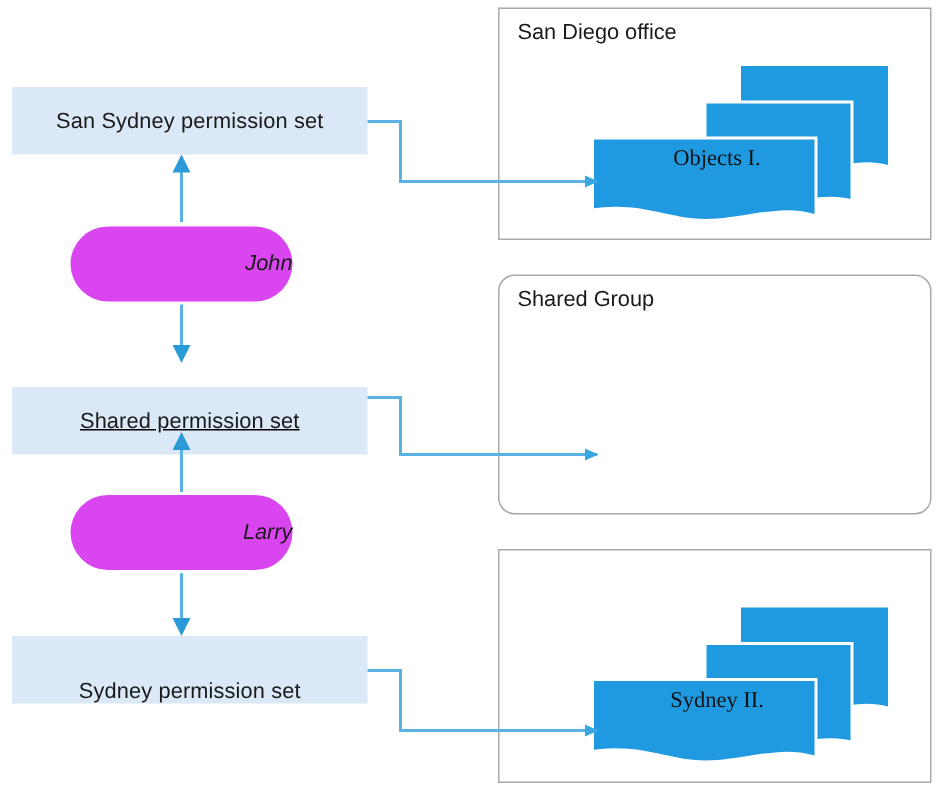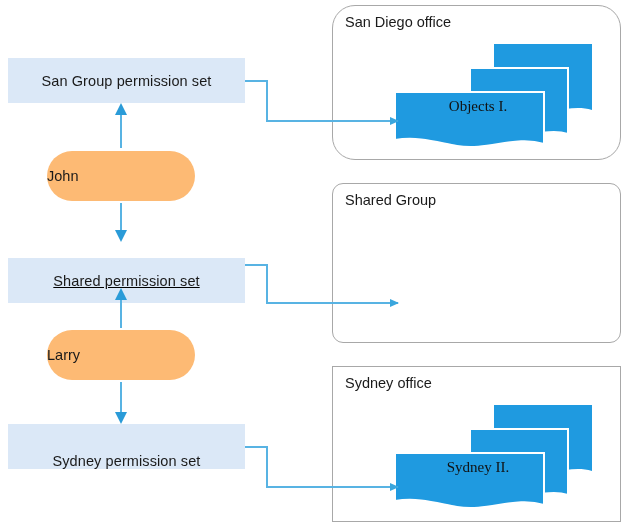--- a/index.html
+++ b/index.html
@@ -41,44 +41,45 @@
   #perm-sandiego { top: 58px; }
   #perm-shared   { top: 258px; text-decoration: underline; }
   #perm-sydney   { top: 424px; align-items: flex-end; }
 
   
   .user-pill {
     position: absolute;
     left: 47px;
     width: 148px;
     height: 50px;
-    background: #fdba74;
+    background: #d946ef;
     border-radius: 25px;
     display: flex;
     align-items: center;
-    justify-content: flex-start;
+    justify-content: flex-end;
+    font-style: italic;
   }
   .user-pill .label {
     font-size: 14.5px;
     color: #1a1a1a;
     white-space: nowrap;
   }
   #user-john  { top: 151px; }
   #user-larry { top: 330px; }
 
   
   .office-panel {
     position: absolute;
     left: 332px;
     width: 289px;
     border: 1px solid #a8a8a8;
     background: #ffffff;
     box-sizing: border-box;
   }
-  #panel-sandiego { top: 5px;   height: 155px; border-radius: 23px; }
+  #panel-sandiego { top: 5px;   height: 155px; }
   #panel-shared   { top: 183px; height: 160px; border-radius: 11px; }
   #panel-sydney   { top: 366px; height: 156px; }
 
   .panel-title {
     position: absolute;
     left: 12px;
     top: 8px;
     font-size: 14.5px;
     color: #1a1a1a;
     white-space: nowrap;
@@ -114,21 +115,21 @@
     height: 527px;
     pointer-events: none;
   }
 </style>
 </head>
 <body>
 
 <div id="diagram">
 
   <div class="perm-box" id="perm-sandiego">
-    <span class="label">San Group permission set</span>
+    <span class="label">San Sydney permission set</span>
   </div>
 
   <div class="perm-box" id="perm-shared">
     <span class="label">Shared permission set</span>
   </div>
 
   <div class="perm-box" id="perm-sydney">
     <span class="label">Sydney permission set</span>
   </div>
 
@@ -150,21 +151,20 @@
       </svg>
       <div class="doc-label">Objects I.</div>
     </div>
   </div>
 
   <div class="office-panel" id="panel-shared">
     <div class="panel-title">Shared Group</div>
   </div>
 
   <div class="office-panel" id="panel-sydney">
-    <div class="panel-title">Sydney office</div>
     <div class="doc-stack">
       <svg width="220" height="105" viewBox="0 0 220 105" xmlns="http://www.w3.org/2000/svg" aria-hidden="true">
         <path d="M48,0 H197 V66 C173,59 149,74 123,70 C110,68 100,63 99,58 V0 Z" fill="#1f9ae0"></path>
         <path d="M24,24 H173 V90 C149,83 125,98 99,94 C86,92 76,87 75,82 V24 Z" fill="#1f9ae0" stroke="#ffffff" stroke-width="2"></path>
         <path d="M0,48 H149 V100 C120,91 94,107 62,102 C44,99 24,92 0,96 V48 Z" fill="#1f9ae0" stroke="#ffffff" stroke-width="2"></path>
       </svg>
       <div class="doc-label">Sydney II.</div>
     </div>
   </div>
 

